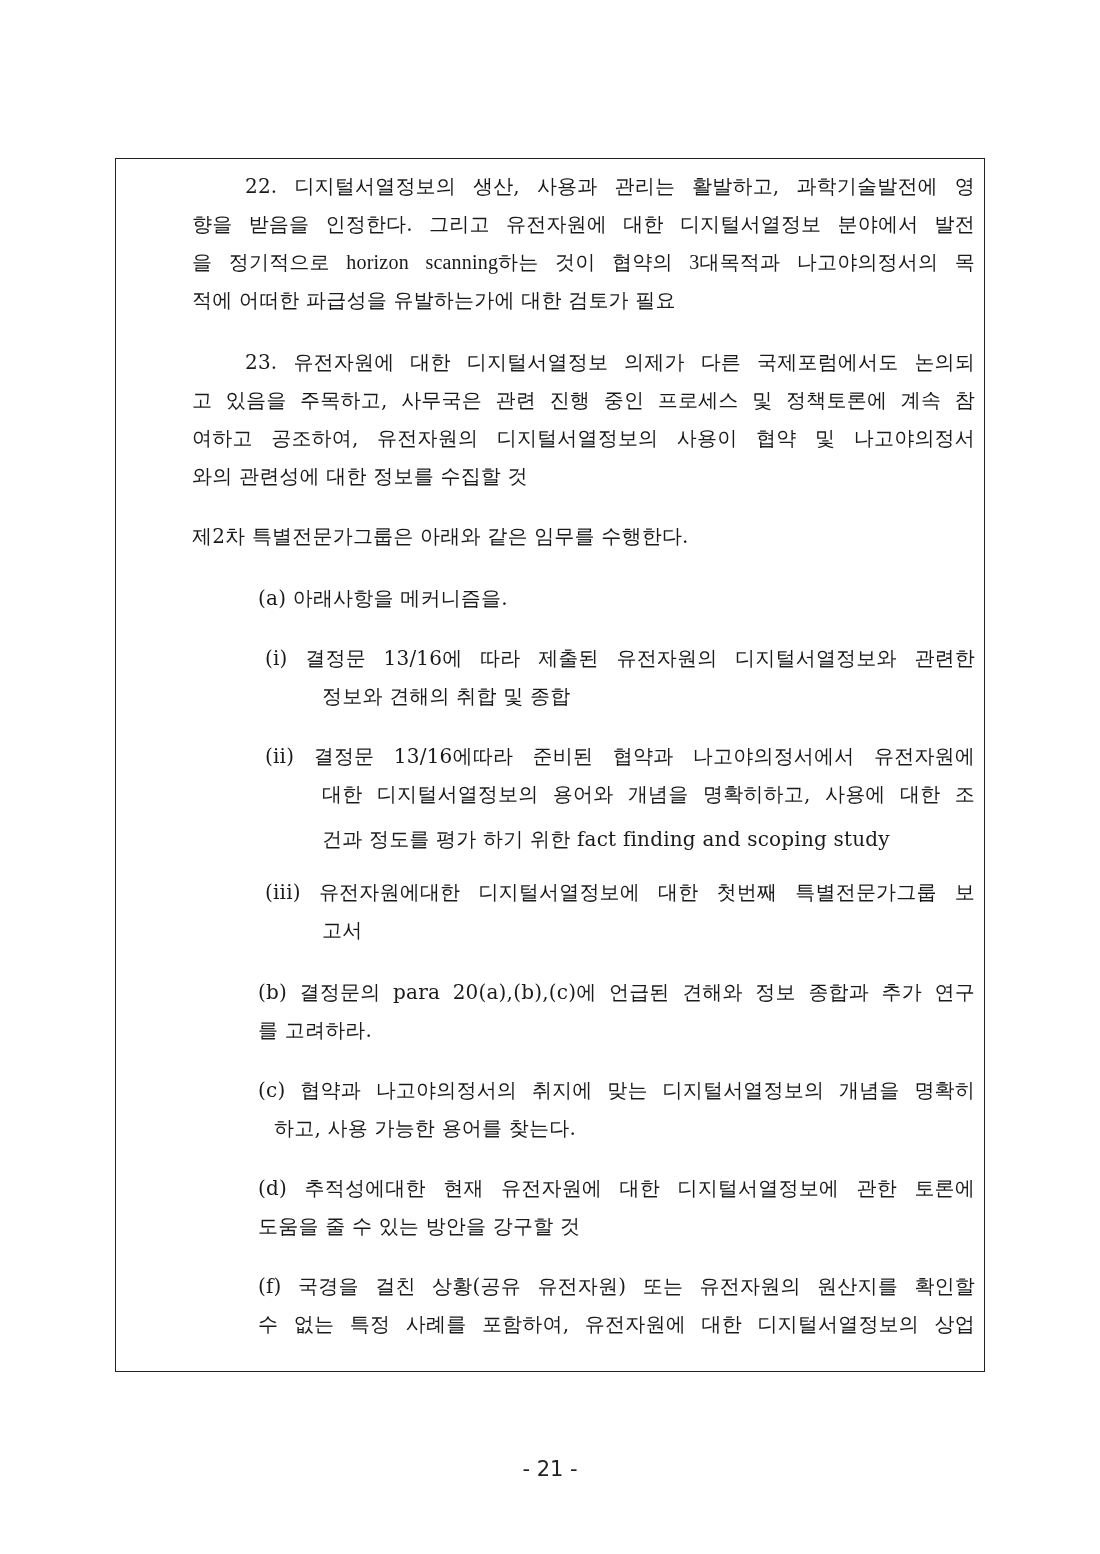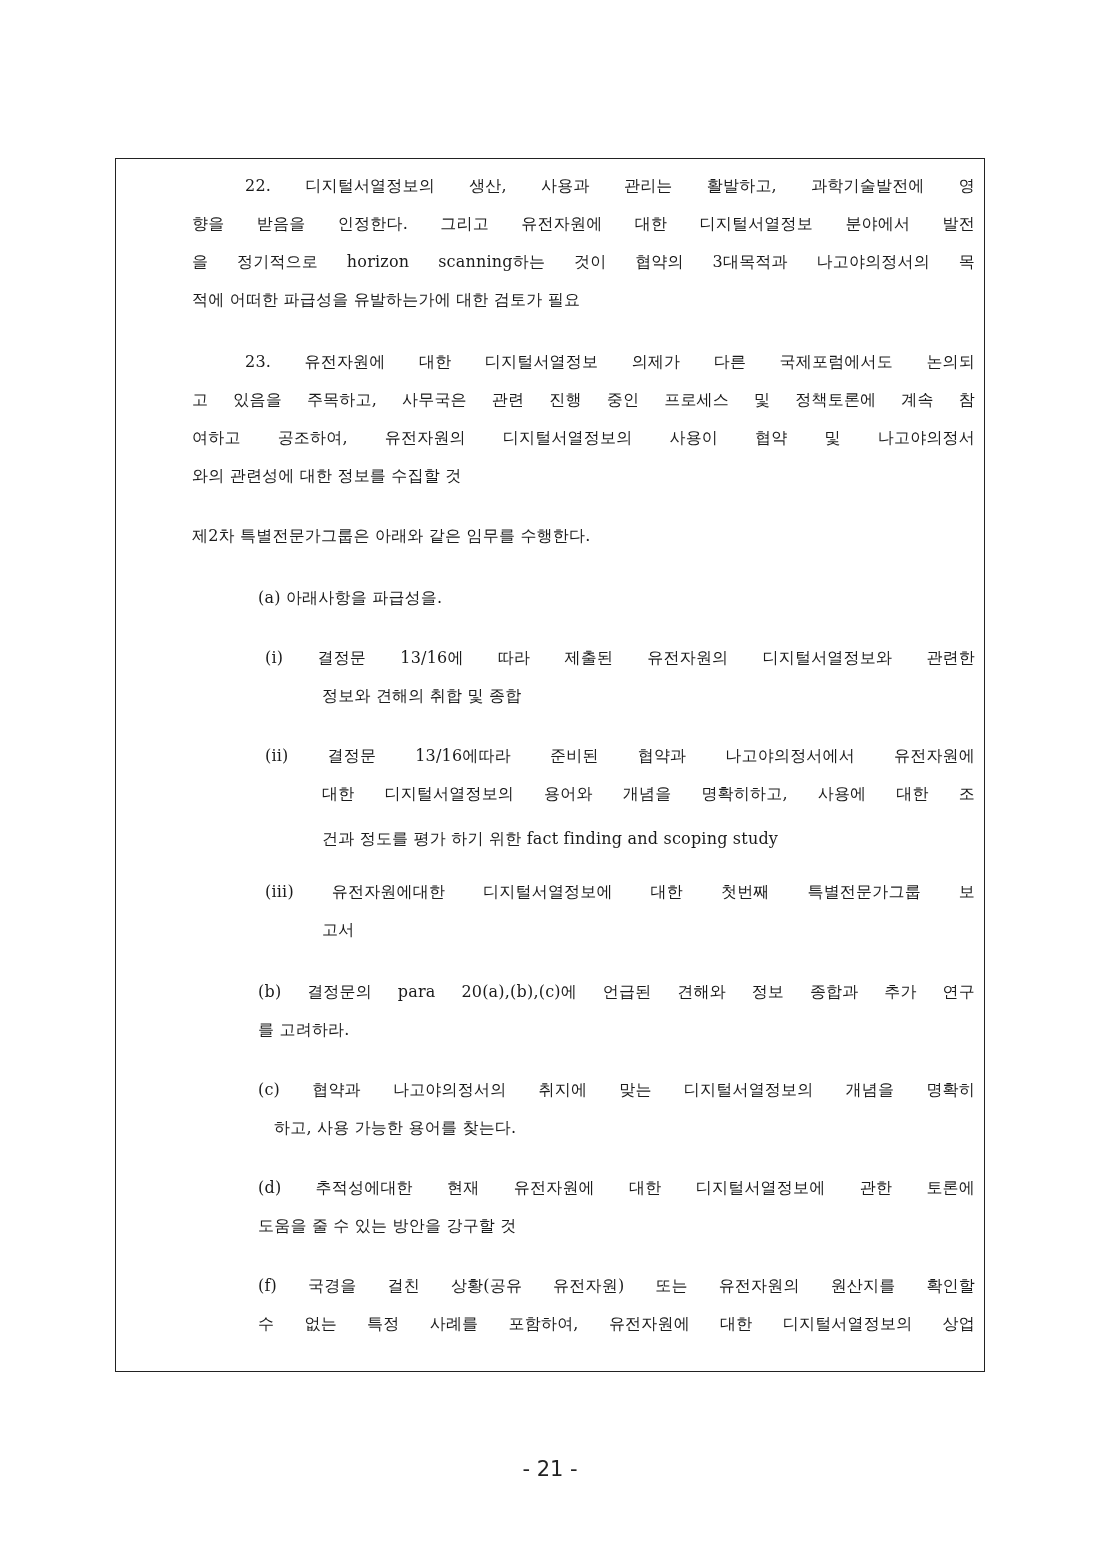--- a/index.html
+++ b/index.html
@@ -26,21 +26,21 @@
     position: absolute;
     left: 115px;
     top: 158px;
     width: 870px;
     height: 1214px;
     border: 1.5px solid #222;
     box-sizing: border-box;
   }
   .line {
     position: absolute;
-    font-size: 16px;
+    font-size: 20px;
     line-height: 24px;
     white-space: nowrap;
     text-align: justify;
     text-align-last: justify;
     letter-spacing: 0.2px;
   }
   .line.last {
     text-align-last: left;
   }
   .page-number {
@@ -55,31 +55,31 @@
   }
 </style>
 </head>
 <body>
 
 <div class="page">
   <div class="box"></div>
 
   <div class="line" style="left:245px; top:174px; width:730px;">22. 디지털서열정보의 생산, 사용과 관리는 활발하고,  과학기술발전에 영</div>
   <div class="line" style="left:192px; top:212px; width:783px;">향을 받음을 인정한다. 그리고 유전자원에 대한 디지털서열정보 분야에서 발전</div>
-  <div class="line" style="left:192px; top:250px; width:783px;">을 정기적으로 horizon scanning하는 것이 협약의 3대목적과 나고야의정서의 목</div>
+  <div class="line" style="left:192px; top:250px; width:783px;font-family:Liberation Serif, serif;">을 정기적으로 horizon scanning하는 것이 협약의 3대목적과 나고야의정서의 목</div>
   <div class="line last" style="left:192px; top:288px; width:783px;">적에 어떠한 파급성을 유발하는가에 대한 검토가 필요</div>
 
   <div class="line" style="left:245px; top:350px; width:730px;">23. 유전자원에 대한 디지털서열정보 의제가 다른 국제포럼에서도 논의되</div>
   <div class="line" style="left:192px; top:388px; width:783px;">고 있음을 주목하고, 사무국은 관련 진행 중인 프로세스 및 정책토론에 계속 참</div>
   <div class="line" style="left:192px; top:426px; width:783px;">여하고 공조하여,  유전자원의 디지털서열정보의 사용이 협약 및 나고야의정서</div>
   <div class="line last" style="left:192px; top:464px; width:783px;">와의 관련성에 대한 정보를 수집할 것</div>
 
   <div class="line last" style="left:192px; top:524px; width:783px;">제2차 특별전문가그룹은 아래와 같은 임무를 수행한다.</div>
 
-  <div class="line last" style="left:258px; top:586px; width:717px;">(a) 아래사항을 파급성을.</div>
+  <div class="line last" style="left:258px; top:586px; width:717px;">(a) 아래사항을 메커니즘을.</div>
 
   <div class="line" style="left:265px; top:646px; width:710px;">(i)  결정문 13/16에 따라 제출된 유전자원의 디지털서열정보와 관련한</div>
   <div class="line last" style="left:322px; top:684px; width:653px;">정보와 견해의 취합 및  종합</div>
 
   <div class="line" style="left:265px; top:744px; width:710px;">(ii)  결정문 13/16에따라 준비된 협약과 나고야의정서에서 유전자원에</div>
   <div class="line" style="left:322px; top:782px; width:653px;">대한 디지털서열정보의 용어와 개념을 명확히하고, 사용에 대한 조</div>
   <div class="line last" style="left:322px; top:820px; width:653px;margin-top:7px;">건과 정도를 평가 하기 위한 fact finding and scoping study</div>
 
   <div class="line" style="left:265px; top:880px; width:710px;">(iii) 유전자원에대한 디지털서열정보에 대한 첫번째 특별전문가그룹 보</div>
   <div class="line last" style="left:322px; top:918px; width:653px;">고서</div>

